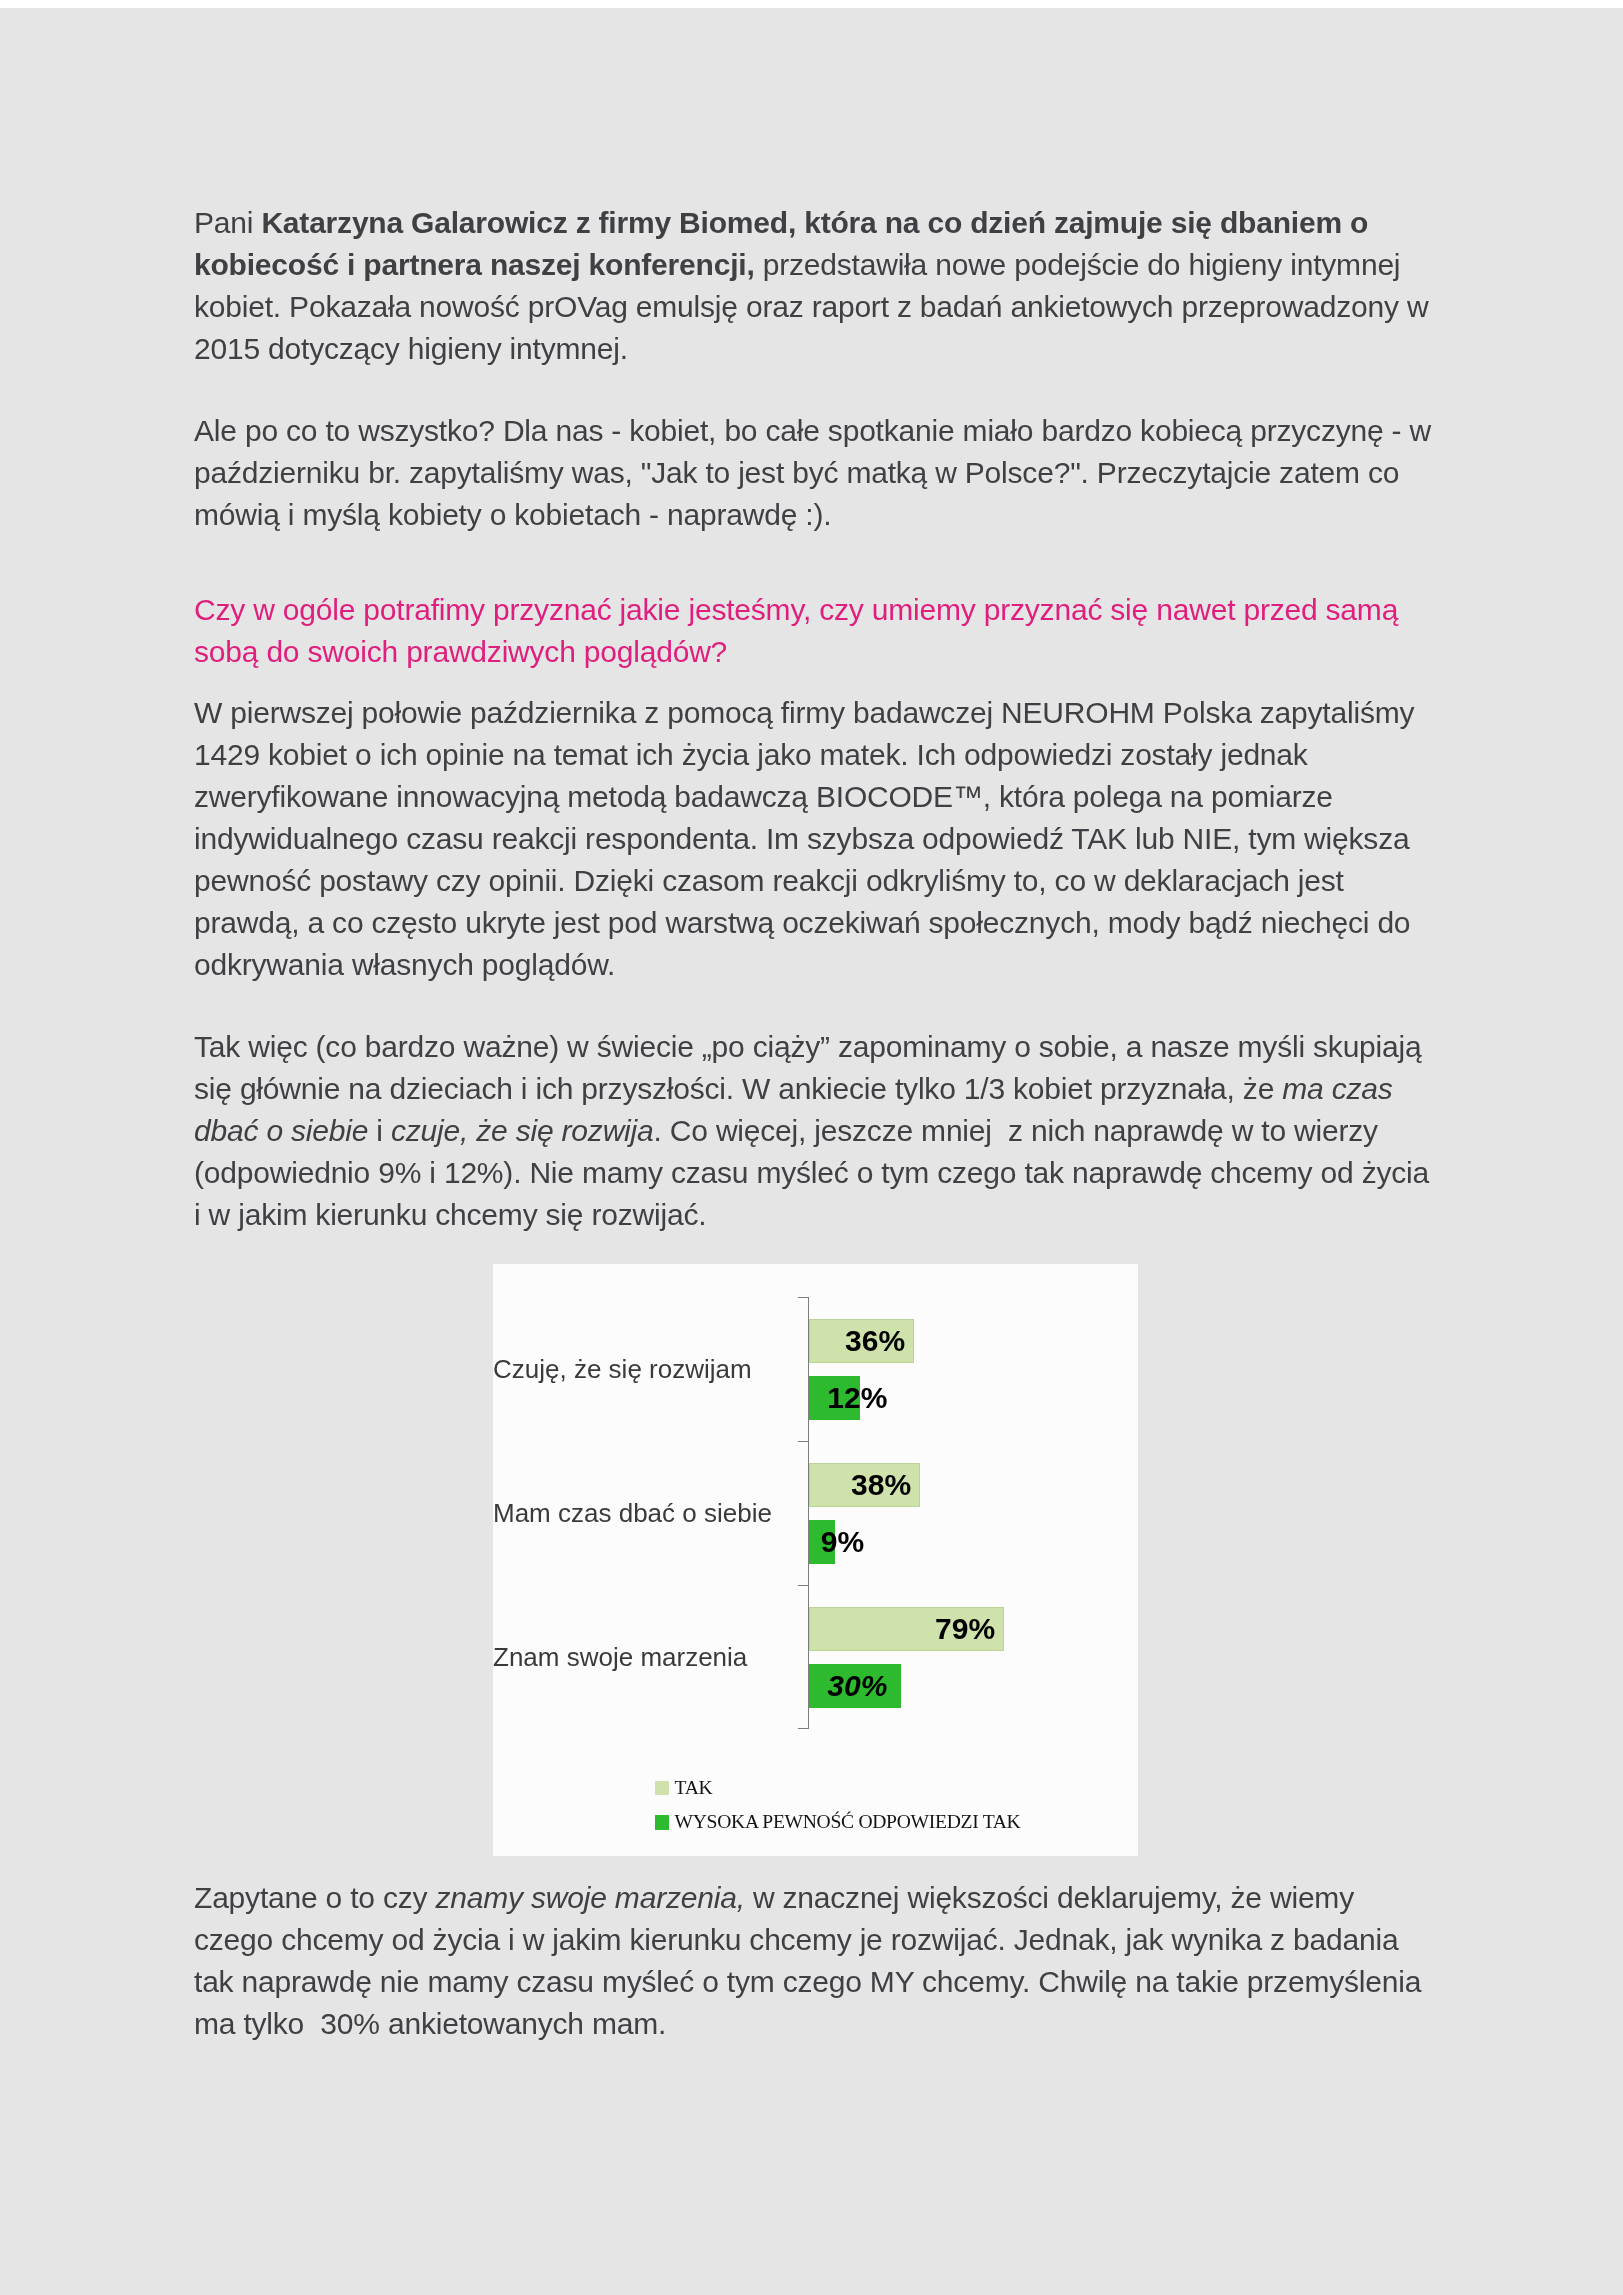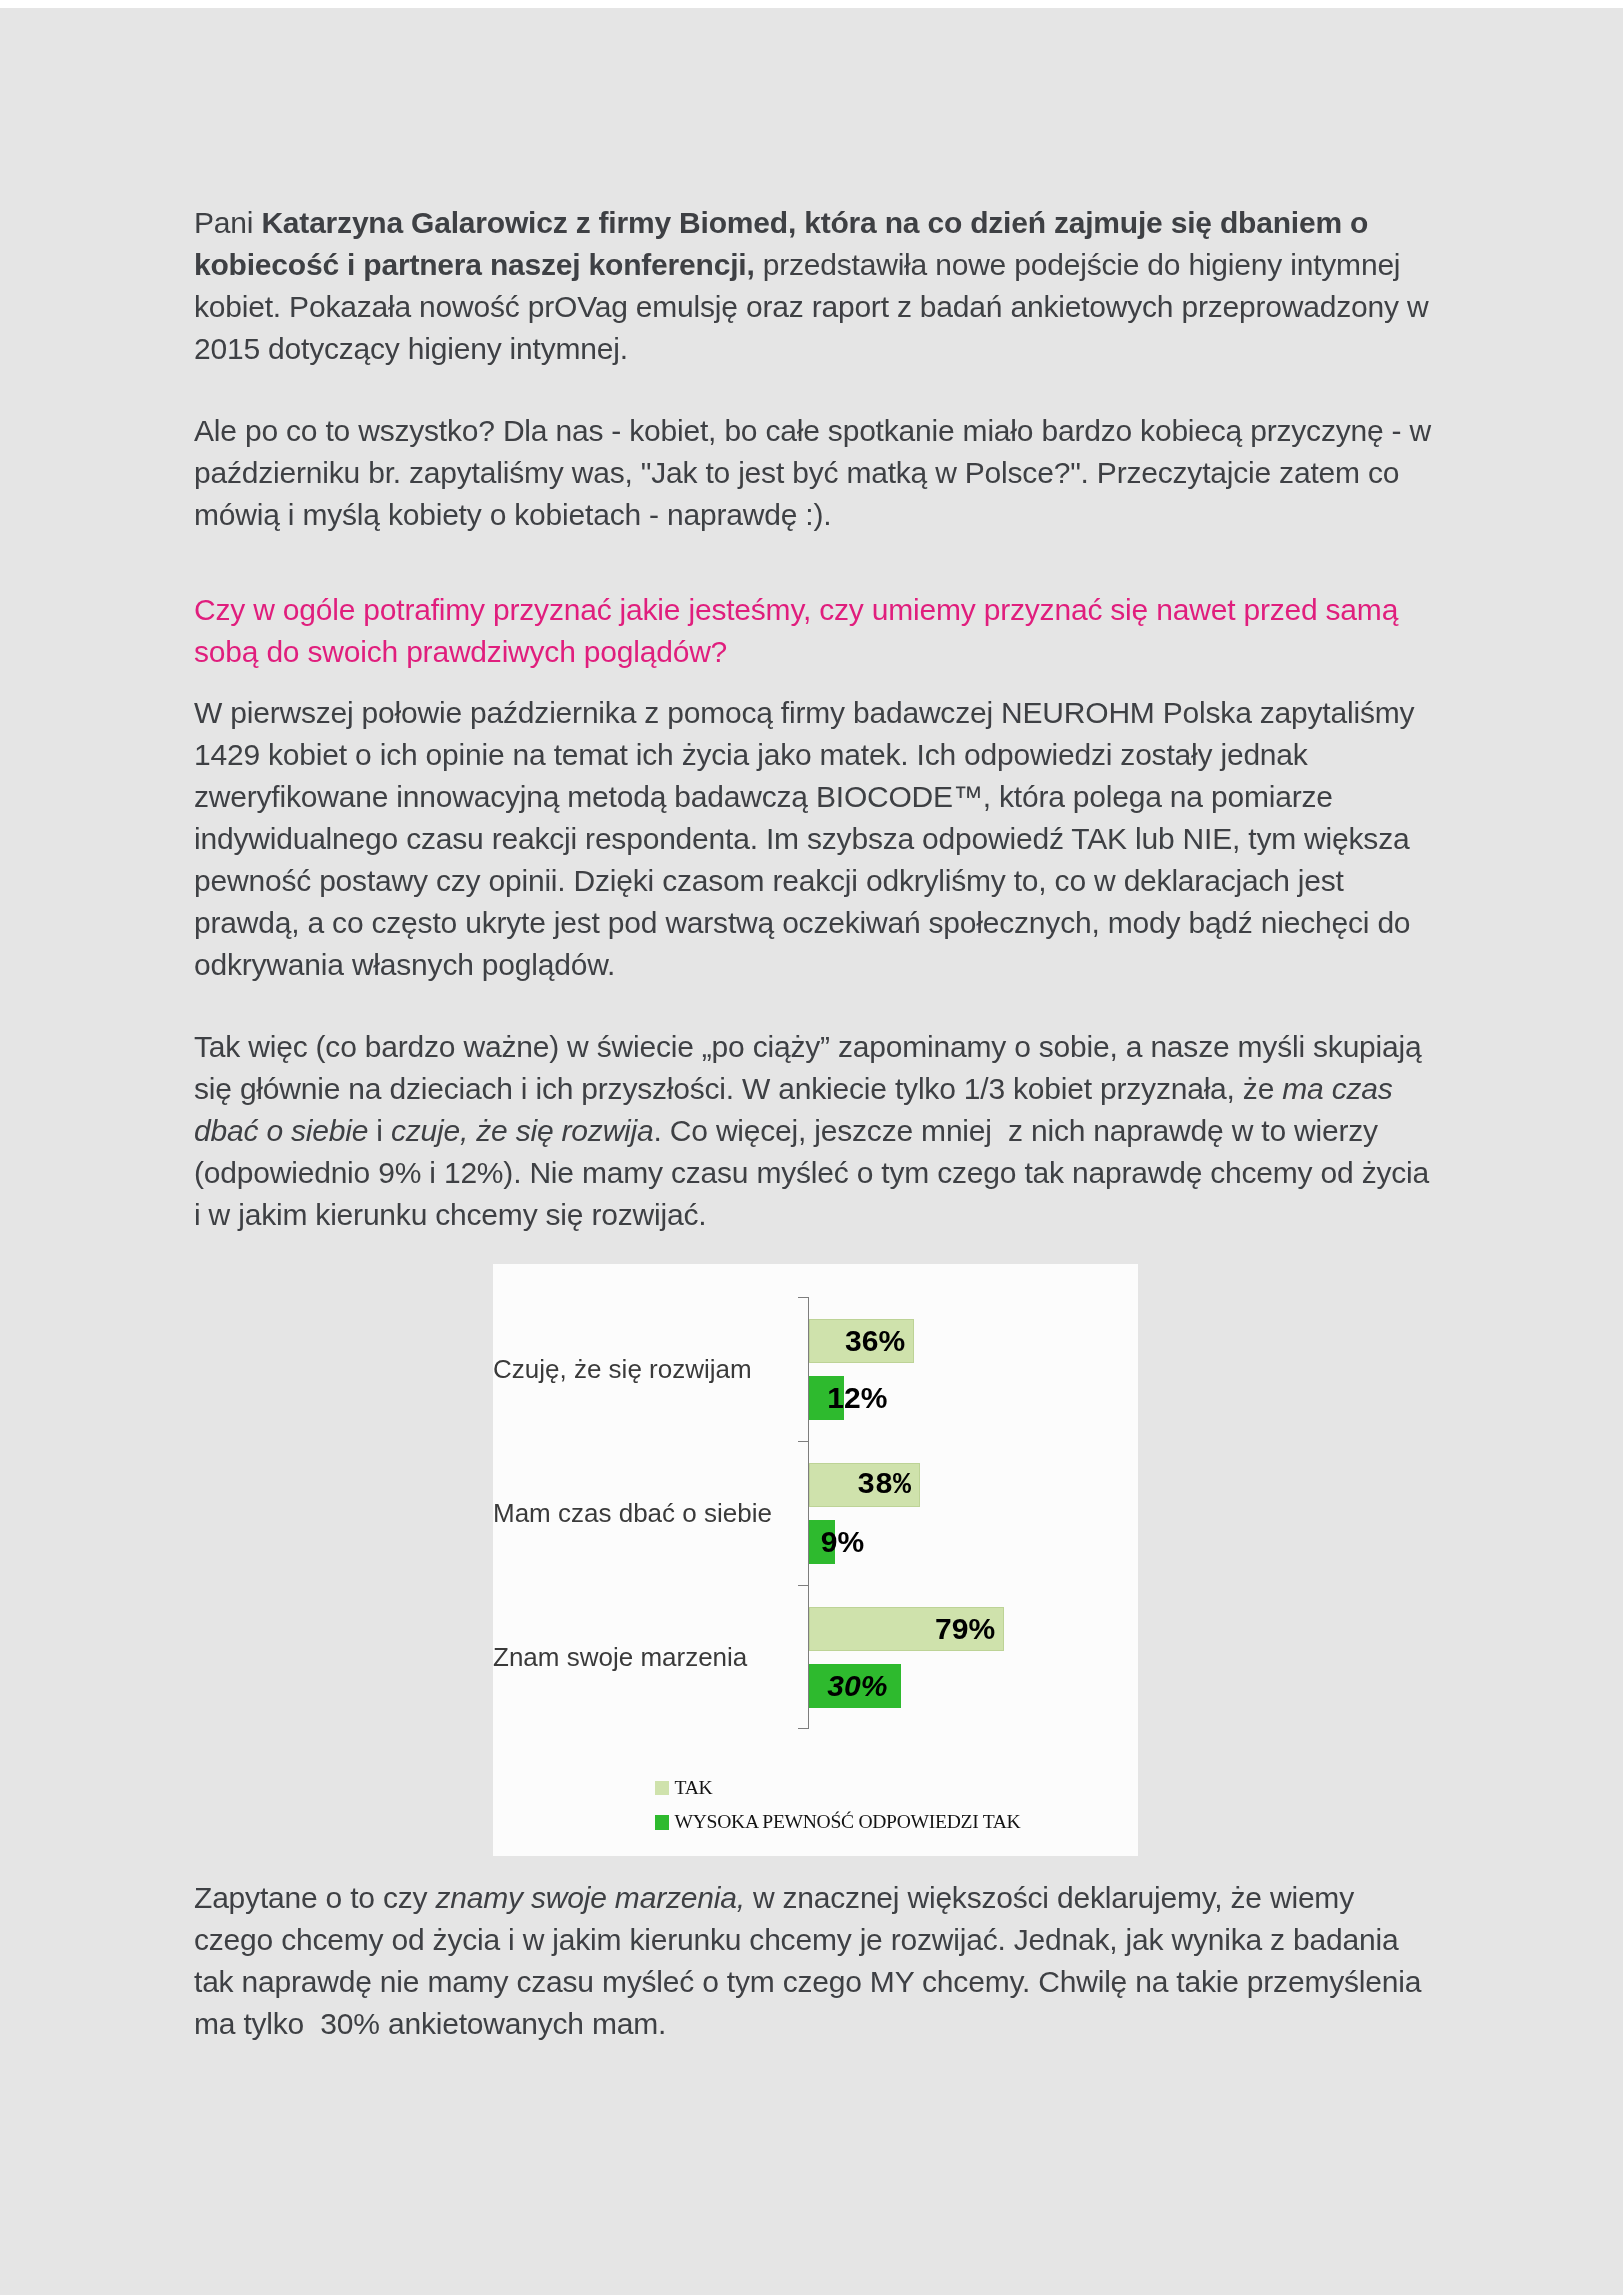--- a/index.html
+++ b/index.html
@@ -62,26 +62,26 @@
     <div class="axis-line"></div>
     <div id="chart-plot">
         <div class="tick" style="top: 33px;"></div>
         <div class="tick" style="top: 177px;"></div>
         <div class="tick" style="top: 321px;"></div>
         <div class="tick" style="top: 464px;"></div>
         <div class="cat-label" style="top: 105px;">Czuję, że się rozwijam</div>
         <div class="bar light" style="top: 55px; width: 105px; padding-left: 36px;">
           <div class="bar-val" style="right: 7.9px;">36%</div>
         </div>
-        <div class="bar dark" style="top: 112px; width: 35px;">
+        <div class="bar dark" style="top: 112px; width: 51px;">
           <div class="bar-val" style="left: 18.3px;">12%</div>
         </div>
         <div class="cat-label" style="top: 249px;">Mam czas dbać o siebie</div>
         <div class="bar light" style="top: 199px; width: 111px;">
-          <div class="bar-val" style="right: 7.9px; font-family: Liberation Mono, monospace;">38%</div>
+          <div class="bar-val" style="right: 7.9px;">38%</div>
         </div>
         <div class="bar dark" style="top: 256px; width: 26px;">
           <div class="bar-val" style="left: 11.8px;">9%</div>
         </div>
         <div class="cat-label" style="top: 393px;">Znam swoje marzenia</div>
         <div class="bar light" style="top: 343px; width: 195px;">
           <div class="bar-val" style="right: 7.9px;">79%</div>
         </div>
         <div class="bar dark" style="top: 400px; width: 92px; font-style: italic;">
           <div class="bar-val" style="left: 18.3px;">30%</div>

